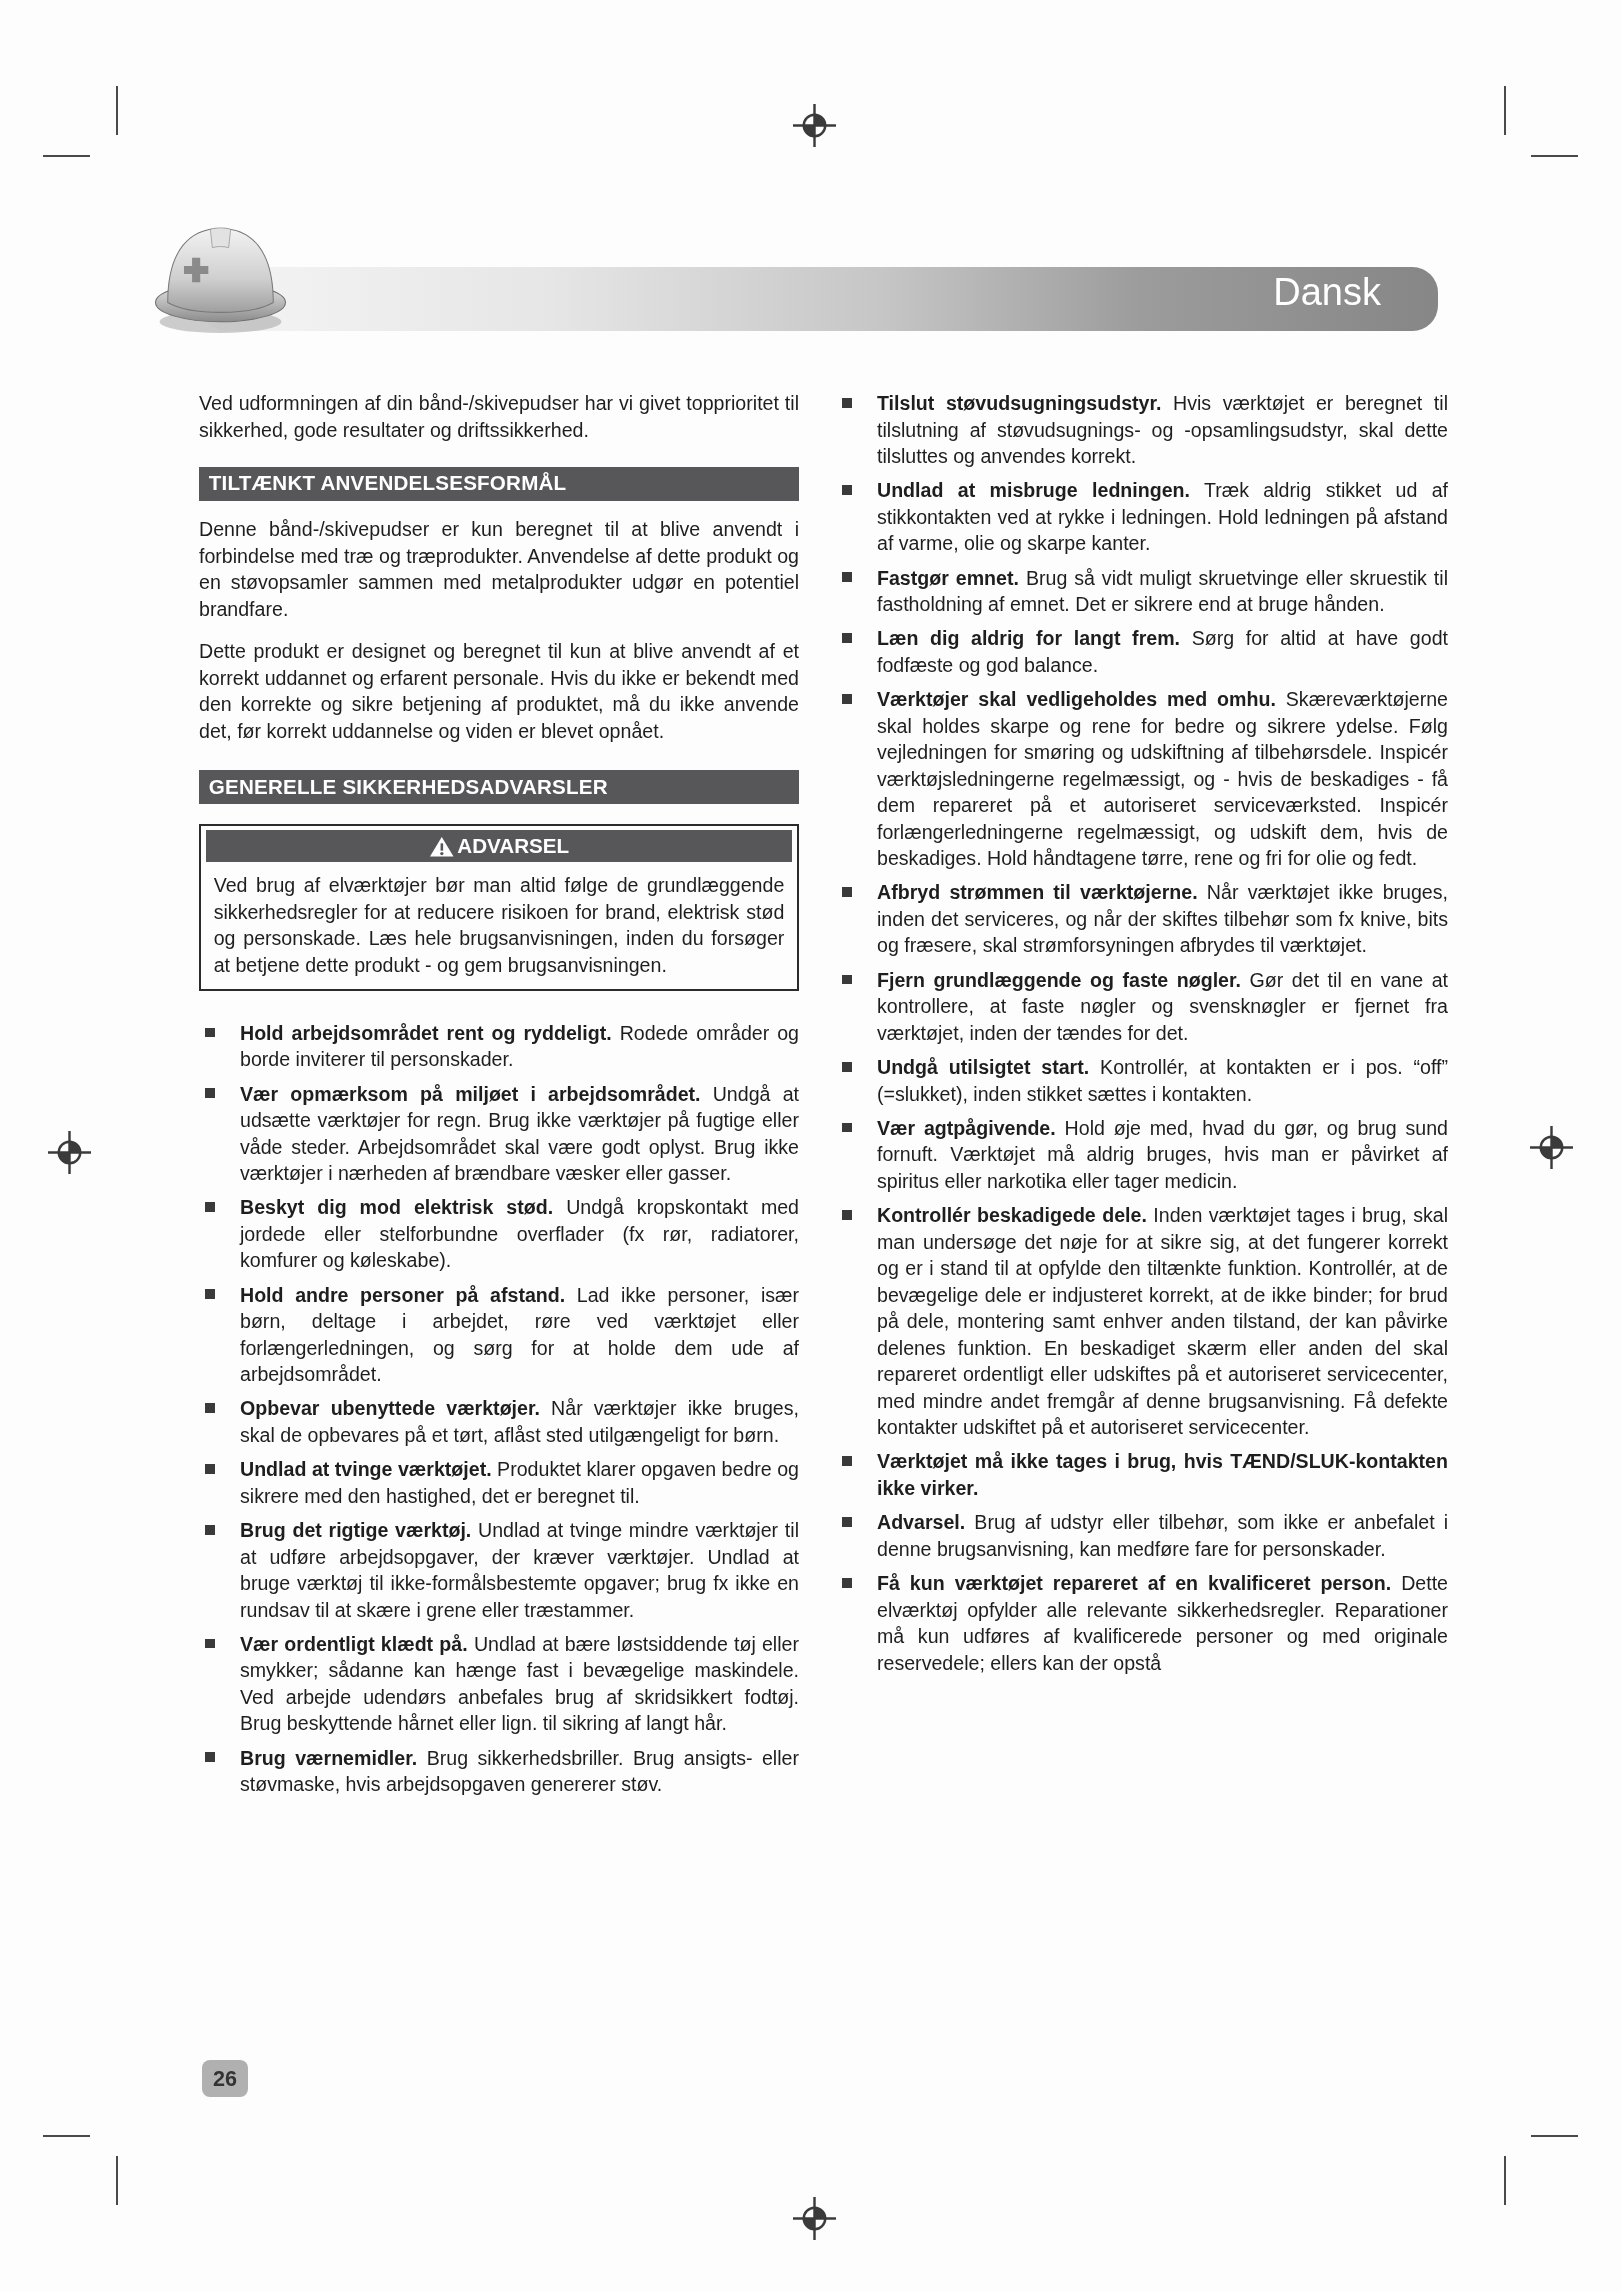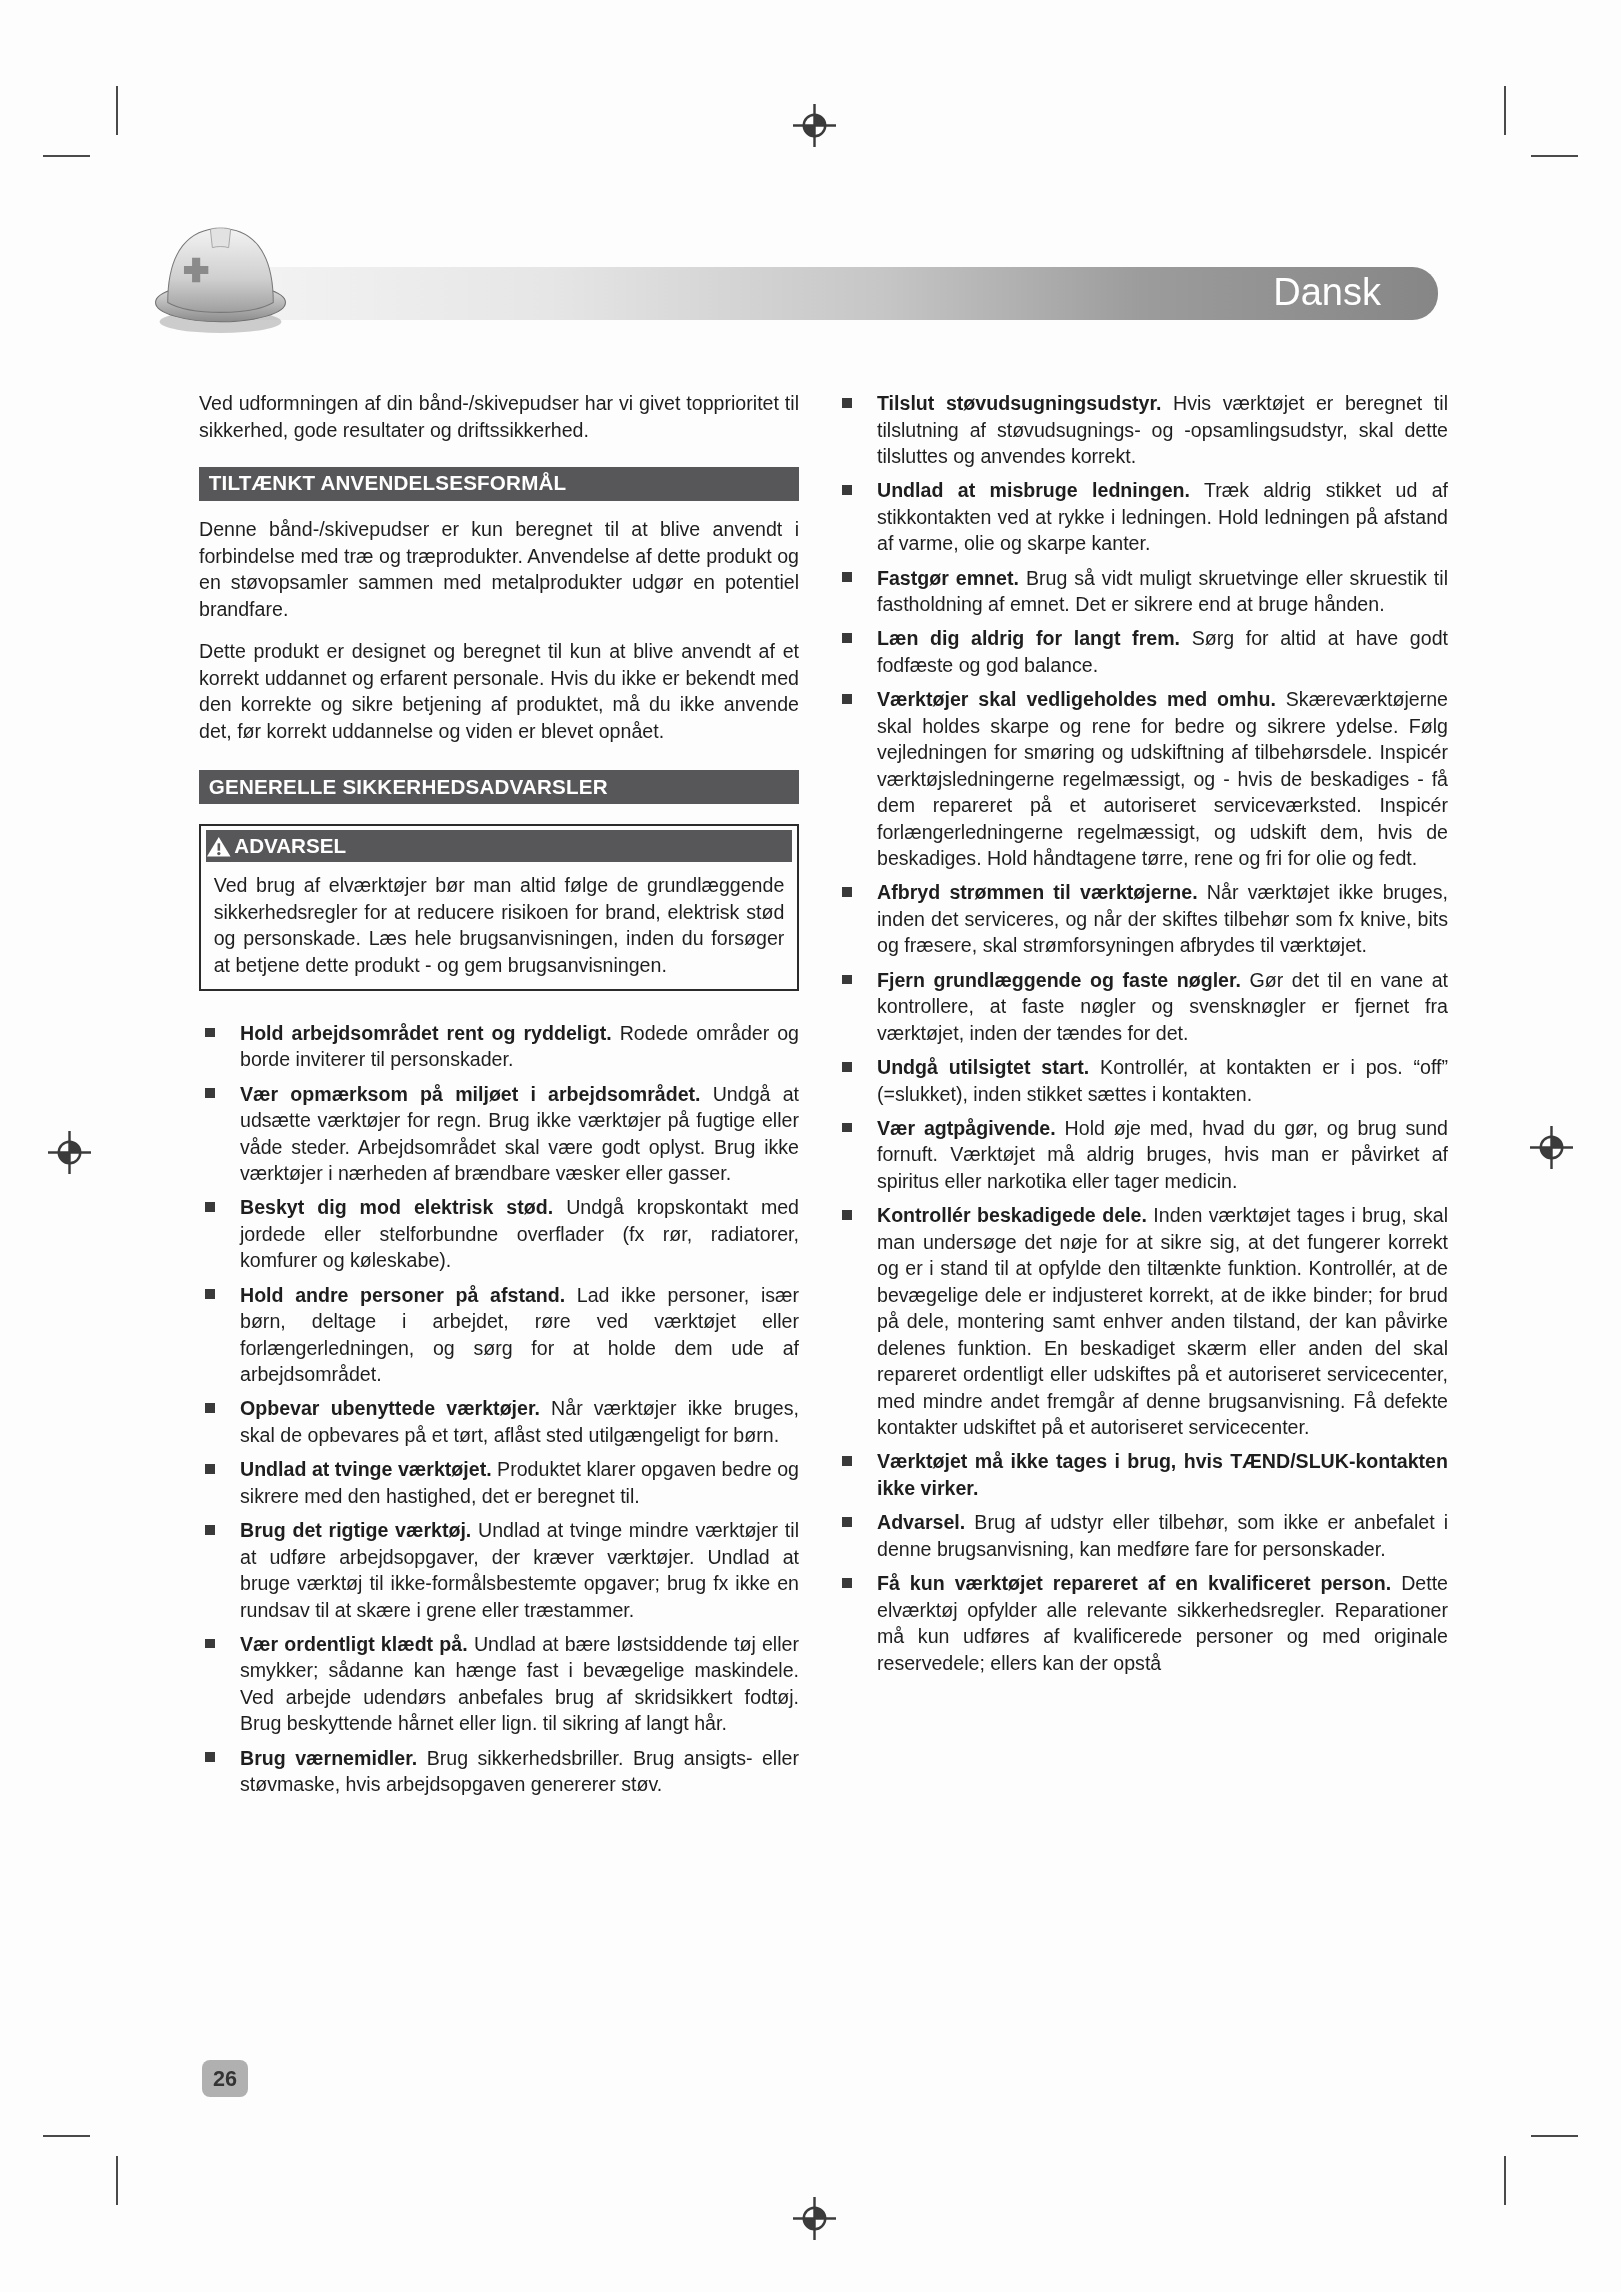--- a/index.html
+++ b/index.html
@@ -13,21 +13,21 @@
     overflow: hidden;
   }
   .page { position: absolute; inset: 0; }
 
   
   .crop { position: absolute; background: #4a4a4a; }
   .regmark { position: absolute; width: 43px; height: 43px; }
 
   
   .banner {
-    position: absolute; left: 201px; top: 267px; width: 1237px; height: 53px;
+    position: absolute; left: 201px; top: 267px; width: 1237px; height: 64px;
     border-radius: 25.5px;
     background: linear-gradient(90deg, #f5f5f5 0%, #e6e6e6 28%, #c6c6c6 55%, #9c9c9c 76%, #868686 100%);
   }
   .banner-label {
     position: absolute; right: 57px; top: 0; line-height: 51px;
     font-size: 38px; color: #ffffff;
   }
   .helmet { position: absolute; left: 149px; top: 201px; width: 143px; height: 137px; }
 
   
@@ -40,21 +40,21 @@
   .bar {
     background: #57575a; color: #fff; font-weight: bold;
     font-size: 20.6px; line-height: 24.5px; padding: 4.9px 9.8px;
     margin: 25.5px 0 15.7px; letter-spacing: 0.2px;
   }
   .bar:first-of-type { margin-top: 23.5px; }
 
   .warnbox { border: 2px solid #2b2b2b; padding: 4.9px; margin-top: 19.6px; }
   .warnhead {
     background: #57575a; color: #fff; font-weight: bold; font-size: 20.6px;
-    padding: 3.9px 0; display: flex; align-items: center; justify-content: flex-start; gap: 2.9px;
+    padding: 3.9px 0; display: flex; align-items: center; justify-content: center; gap: 2.9px;
   }
   .warntext { font-size: 19.6px; line-height: 26.5px; text-align: justify; padding: 9.8px 7.8px 5.9px; }
 
   .blist { list-style: none; margin: 29px 0 0; padding: 0; }
   .col-right .blist { margin-top: 0; }
   .bitem { position: relative; padding-left: 41px; margin-bottom: 7.8px; font-size: 19.6px; line-height: 26.5px; }
   .col-right .bitem { padding-left: 37px; }
   .bitem .sq { position: absolute; left: 5.9px; top: 7.8px; width: 9.8px; height: 9.8px; background: #3a3a3a; }
   .col-right .bitem .sq { left: 2px; }
   .btxt { display: block; text-align: justify; }

